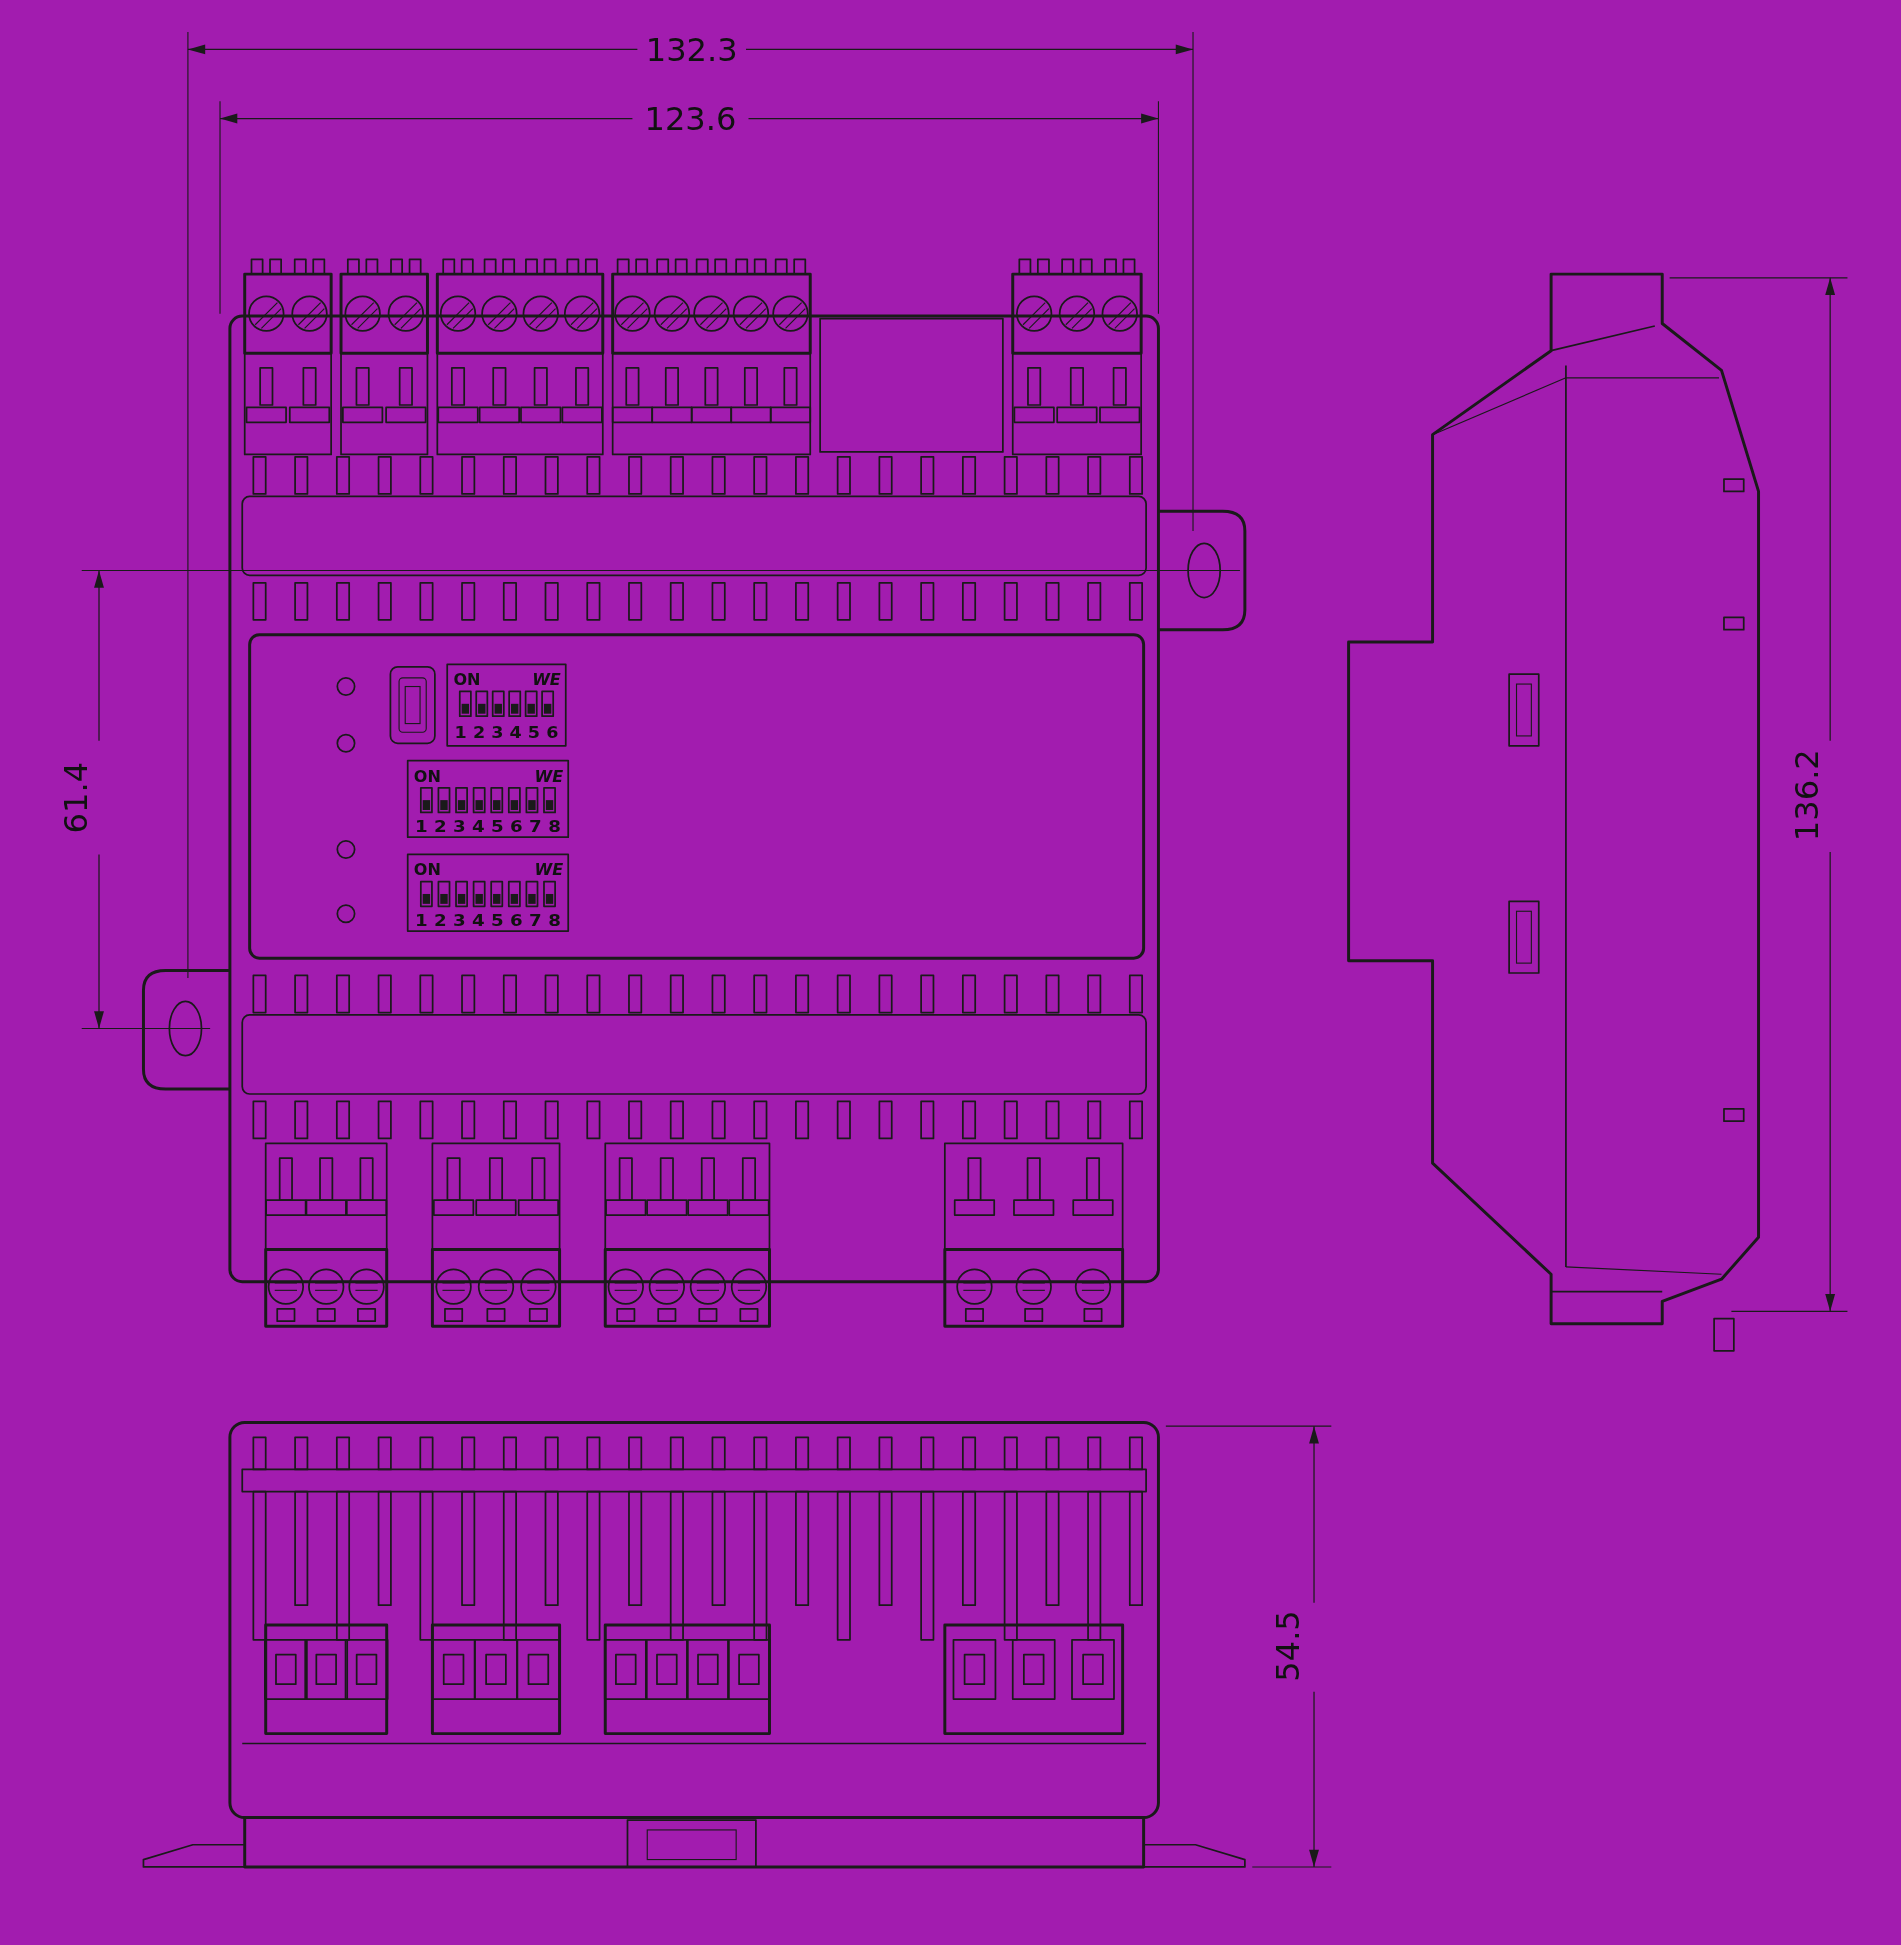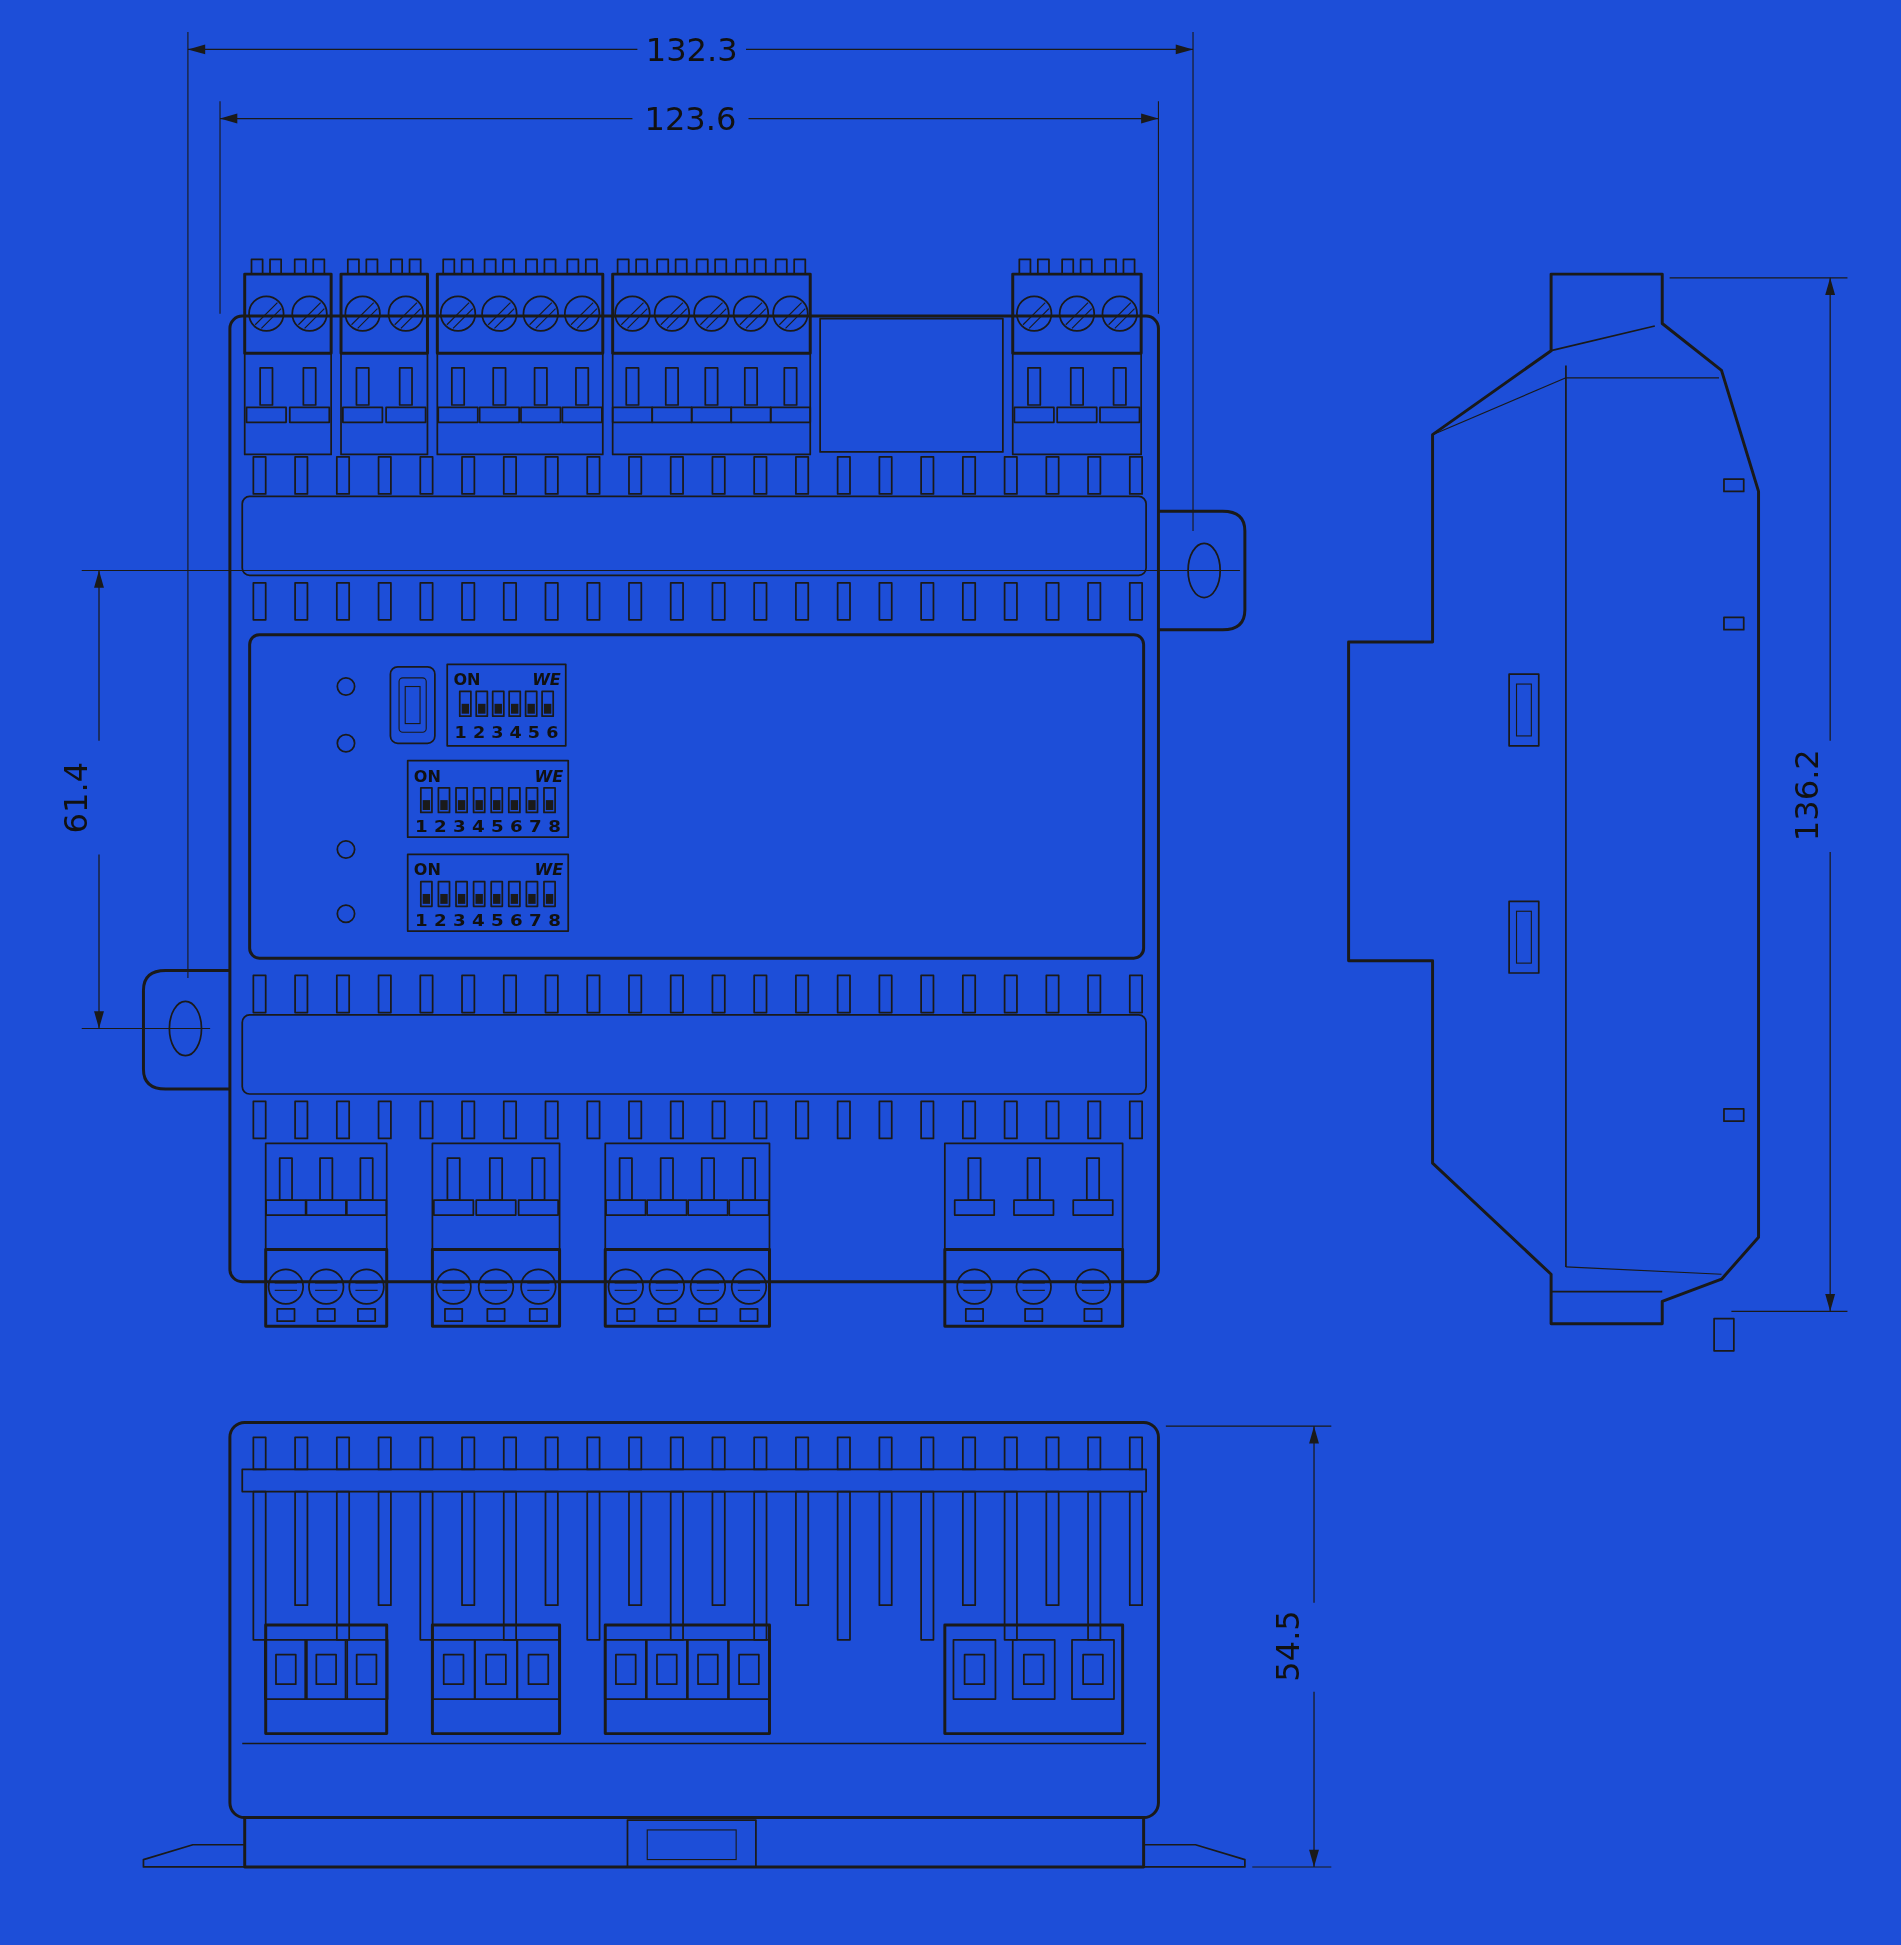--- a/index.html
+++ b/index.html
@@ -1,16 +1,16 @@
 <!DOCTYPE html>
 <html style="font-size:10.5px"><head>
 <meta charset="utf-8">
 <style>
   html,body{margin:0;padding:0;background:#ffffff;}
-  .page{width:1902px;height:1946px;background:#1d4ed8;}
+  .page{width:1902px;height:1946px;background:#a21caf;}
   svg{display:block;}
   .outline{fill:none;stroke:#1a1a1a;stroke-width:2.4;stroke-linejoin:round;}
   .detail{fill:none;stroke:#1a1a1a;stroke-width:1.4;stroke-linejoin:round;}
   .thin{fill:none;stroke:#1a1a1a;stroke-width:0.9;}
   .dim{fill:none;stroke:#1a1a1a;stroke-width:1;}
   .arrow{fill:#1a1a1a;stroke:none;}
   .dimtext{font-family:"DejaVu Sans",sans-serif;font-size:26px;fill:#111;}
   .diptext{font-family:"DejaVu Sans",sans-serif;font-weight:bold;font-size:13px;fill:#111;}
   .dipnum{font-family:"DejaVu Sans",sans-serif;font-weight:bold;font-size:13px;fill:#111;}
   .brand{font-family:"DejaVu Sans",sans-serif;font-weight:bold;font-style:italic;font-size:13px;fill:#111;}

